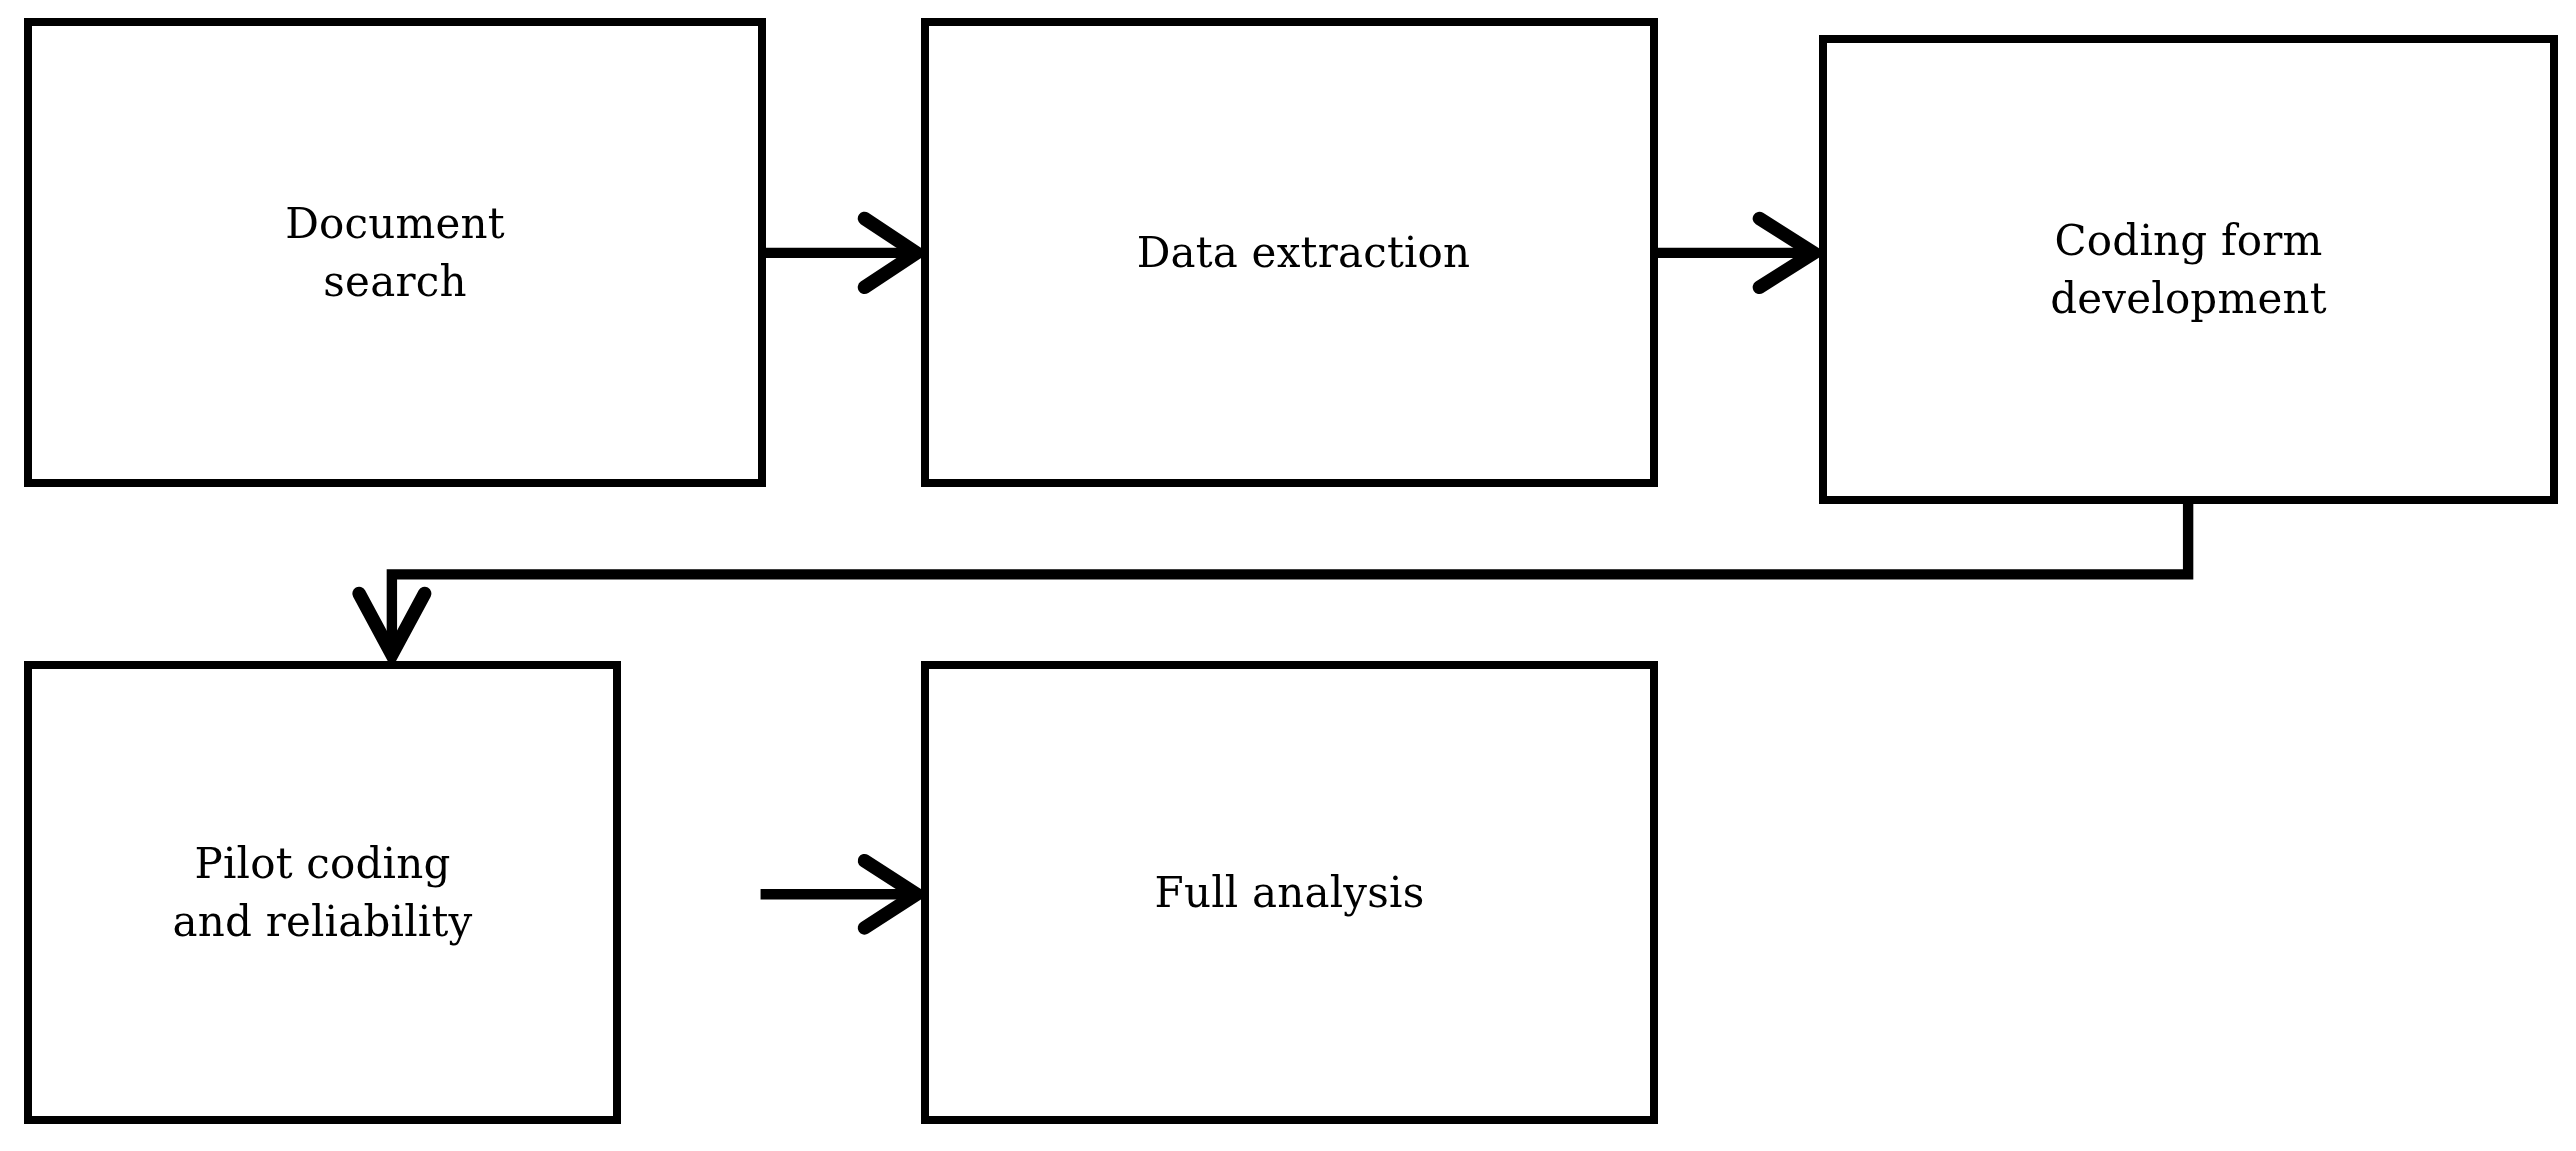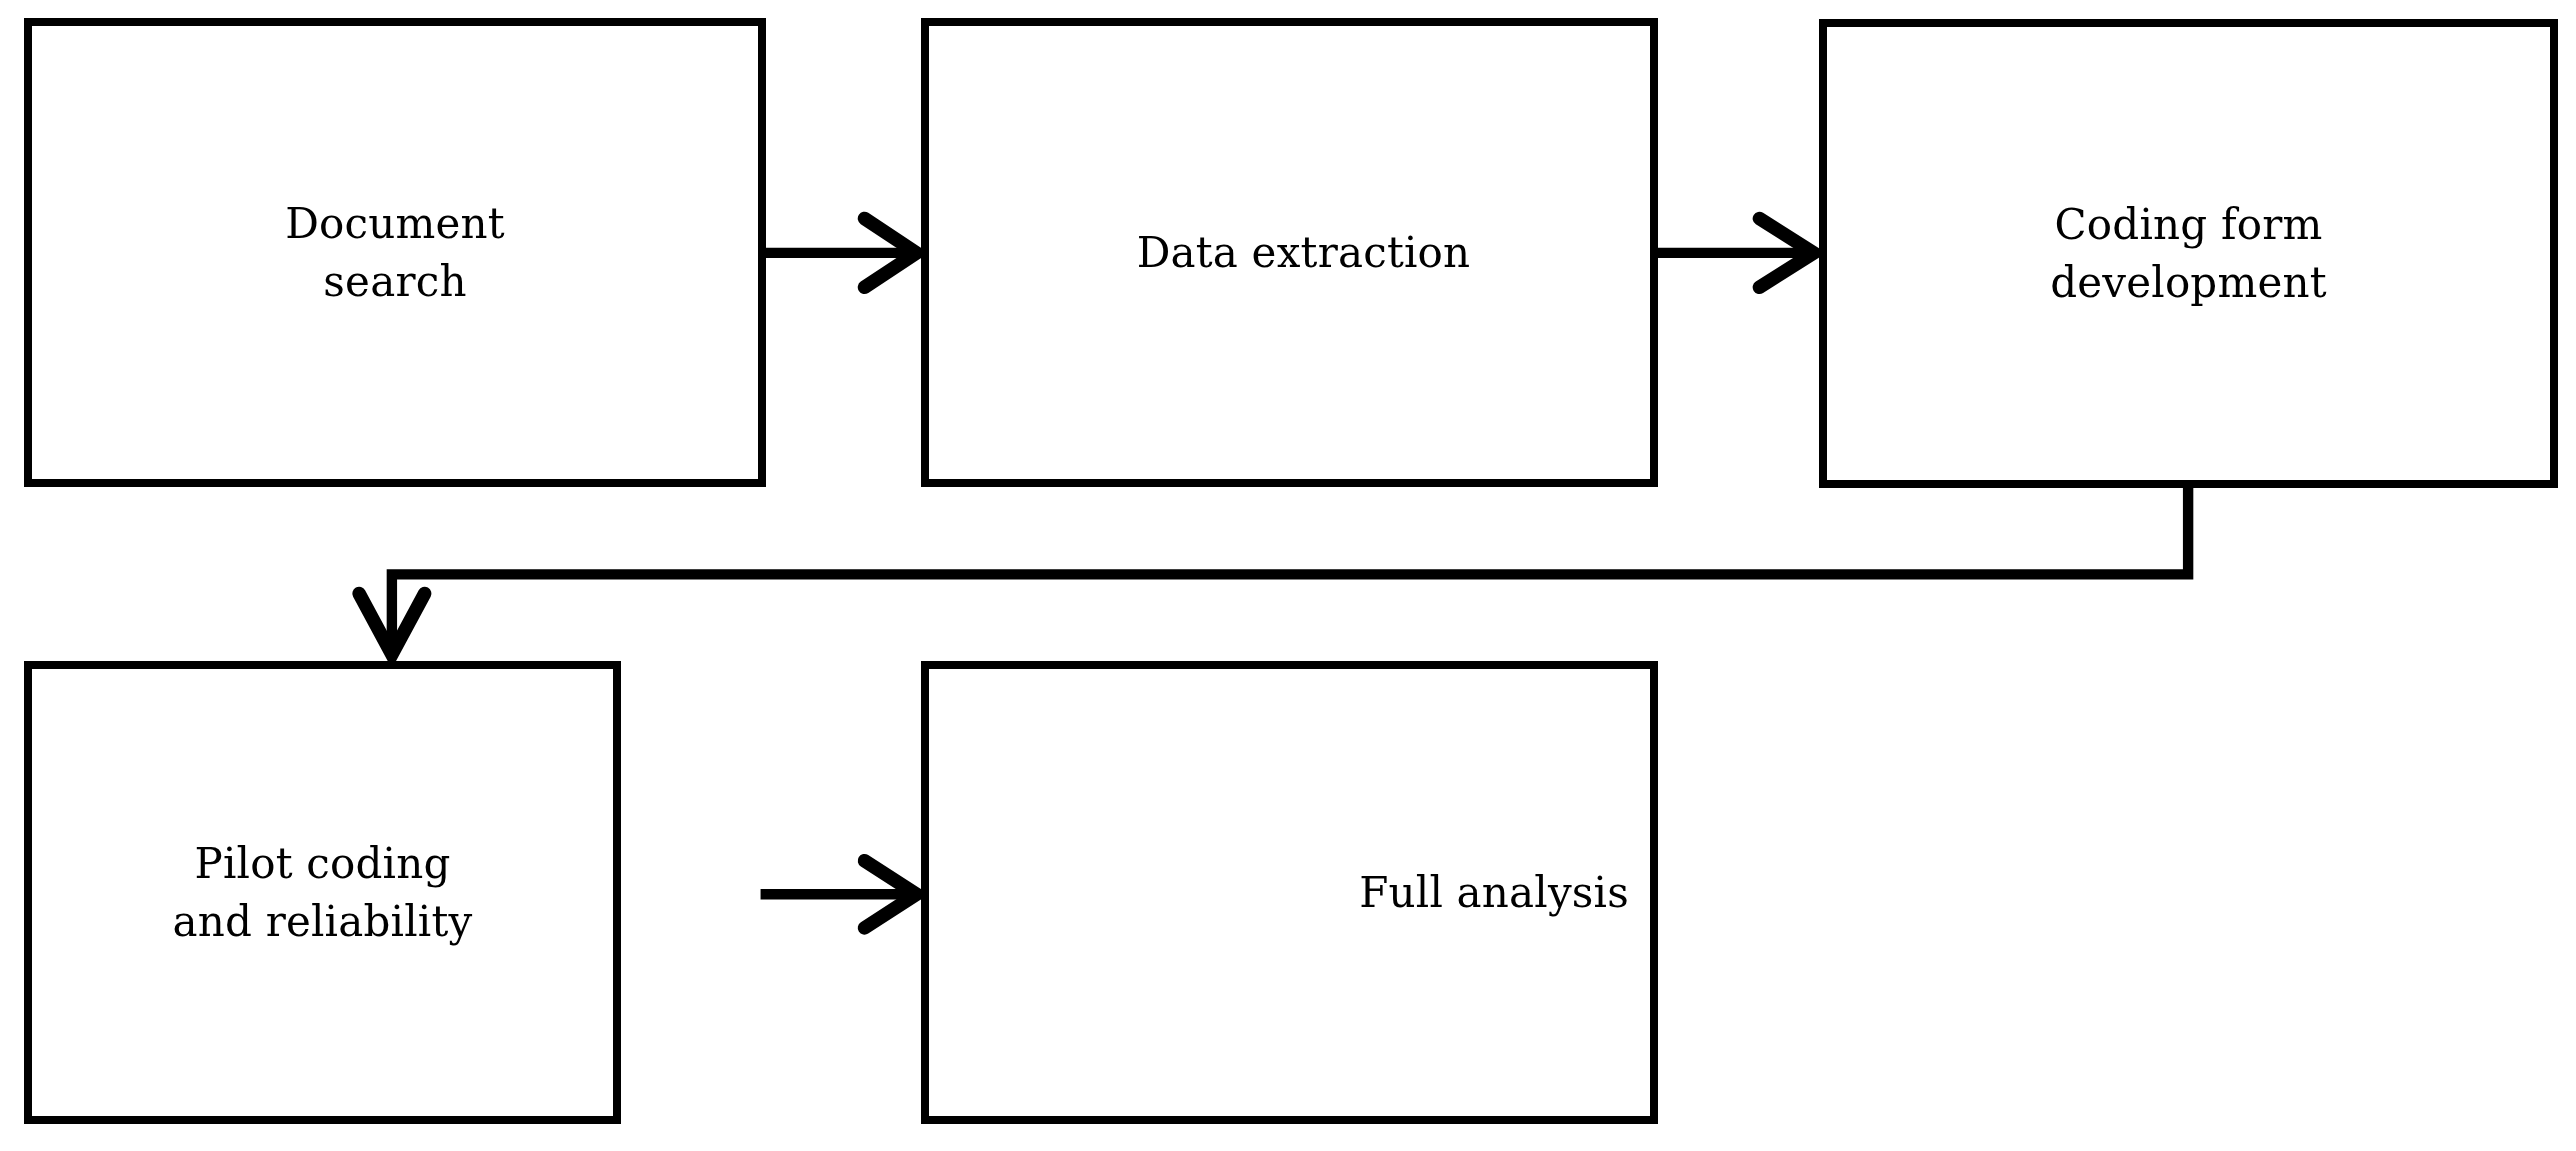--- a/index.html
+++ b/index.html
@@ -89,28 +89,28 @@
 
   <div class="node" style="left:24px; top:18.4px; width:742px; height:469px;">
     <span class="node-label">Document
 search</span>
   </div>
 
   <div class="node" style="left:921px; top:18.4px; width:737px; height:469px;padding-left:28px;">
     <span class="node-label">Data extraction</span>
   </div>
 
-  <div class="node" style="left:1819px; top:19px; width:739px; height:469px;">
+  <div class="node" style="left:1819px; top:35px; width:739px; height:469px;">
     <span class="node-label">Coding form
 development</span>
   </div>
 
   <div class="node" style="left:24px; top:661px; width:597px; height:463px;">
     <span class="node-label">Pilot coding
 and reliability</span>
   </div>
 
-  <div class="node" style="left:921px; top:661px; width:737px; height:463px;justify-content:flex-end;">
+  <div class="node" style="left:921px; top:661px; width:737px; height:463px;">
     <span class="node-label">Full analysis</span>
   </div>
 
 </div>
 
 
 </body></html>

